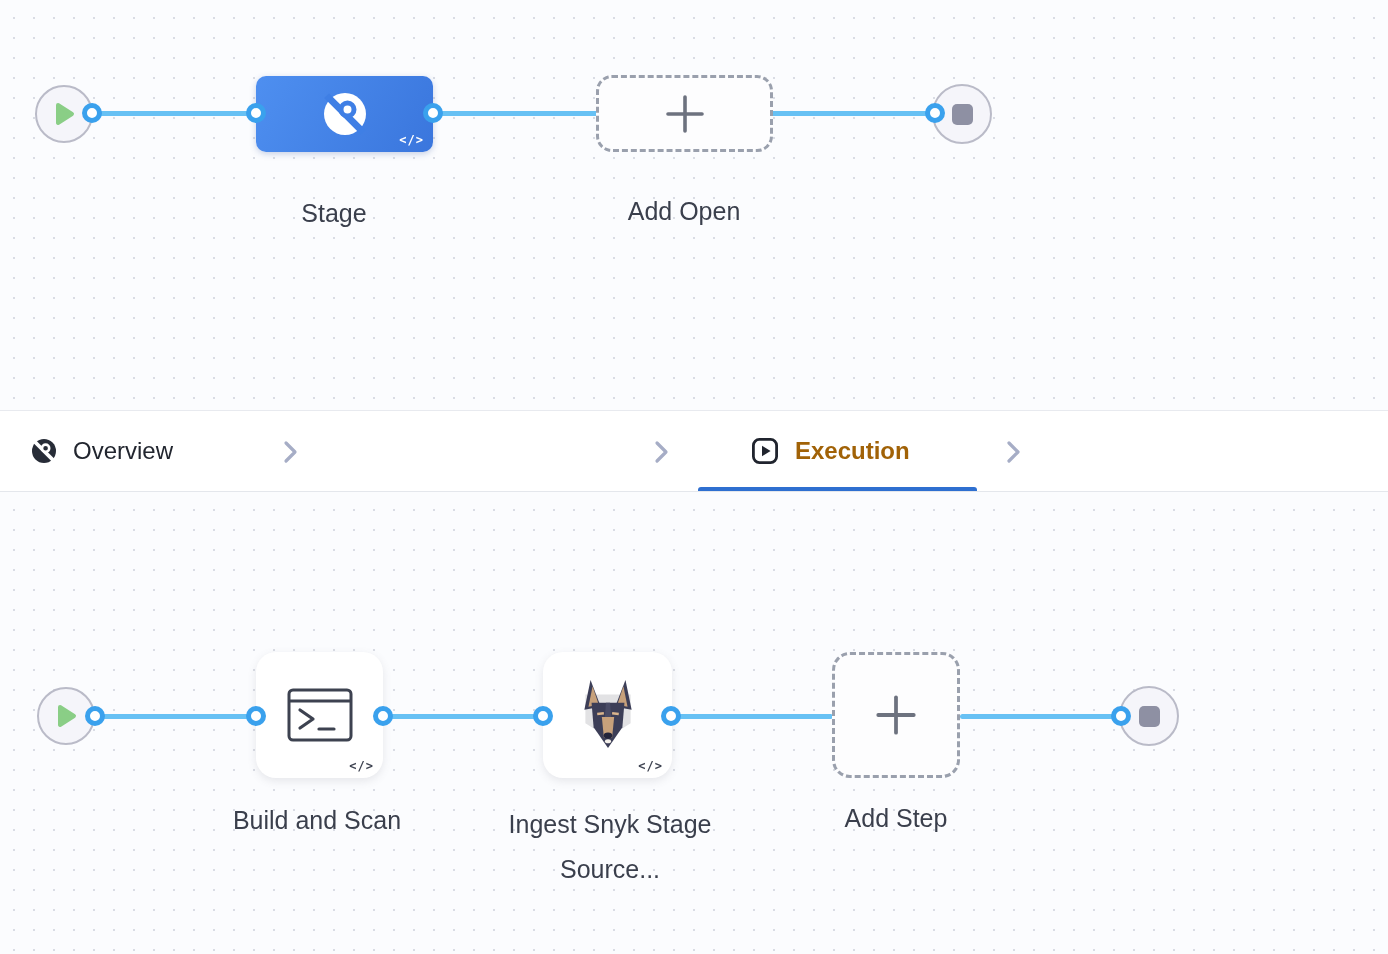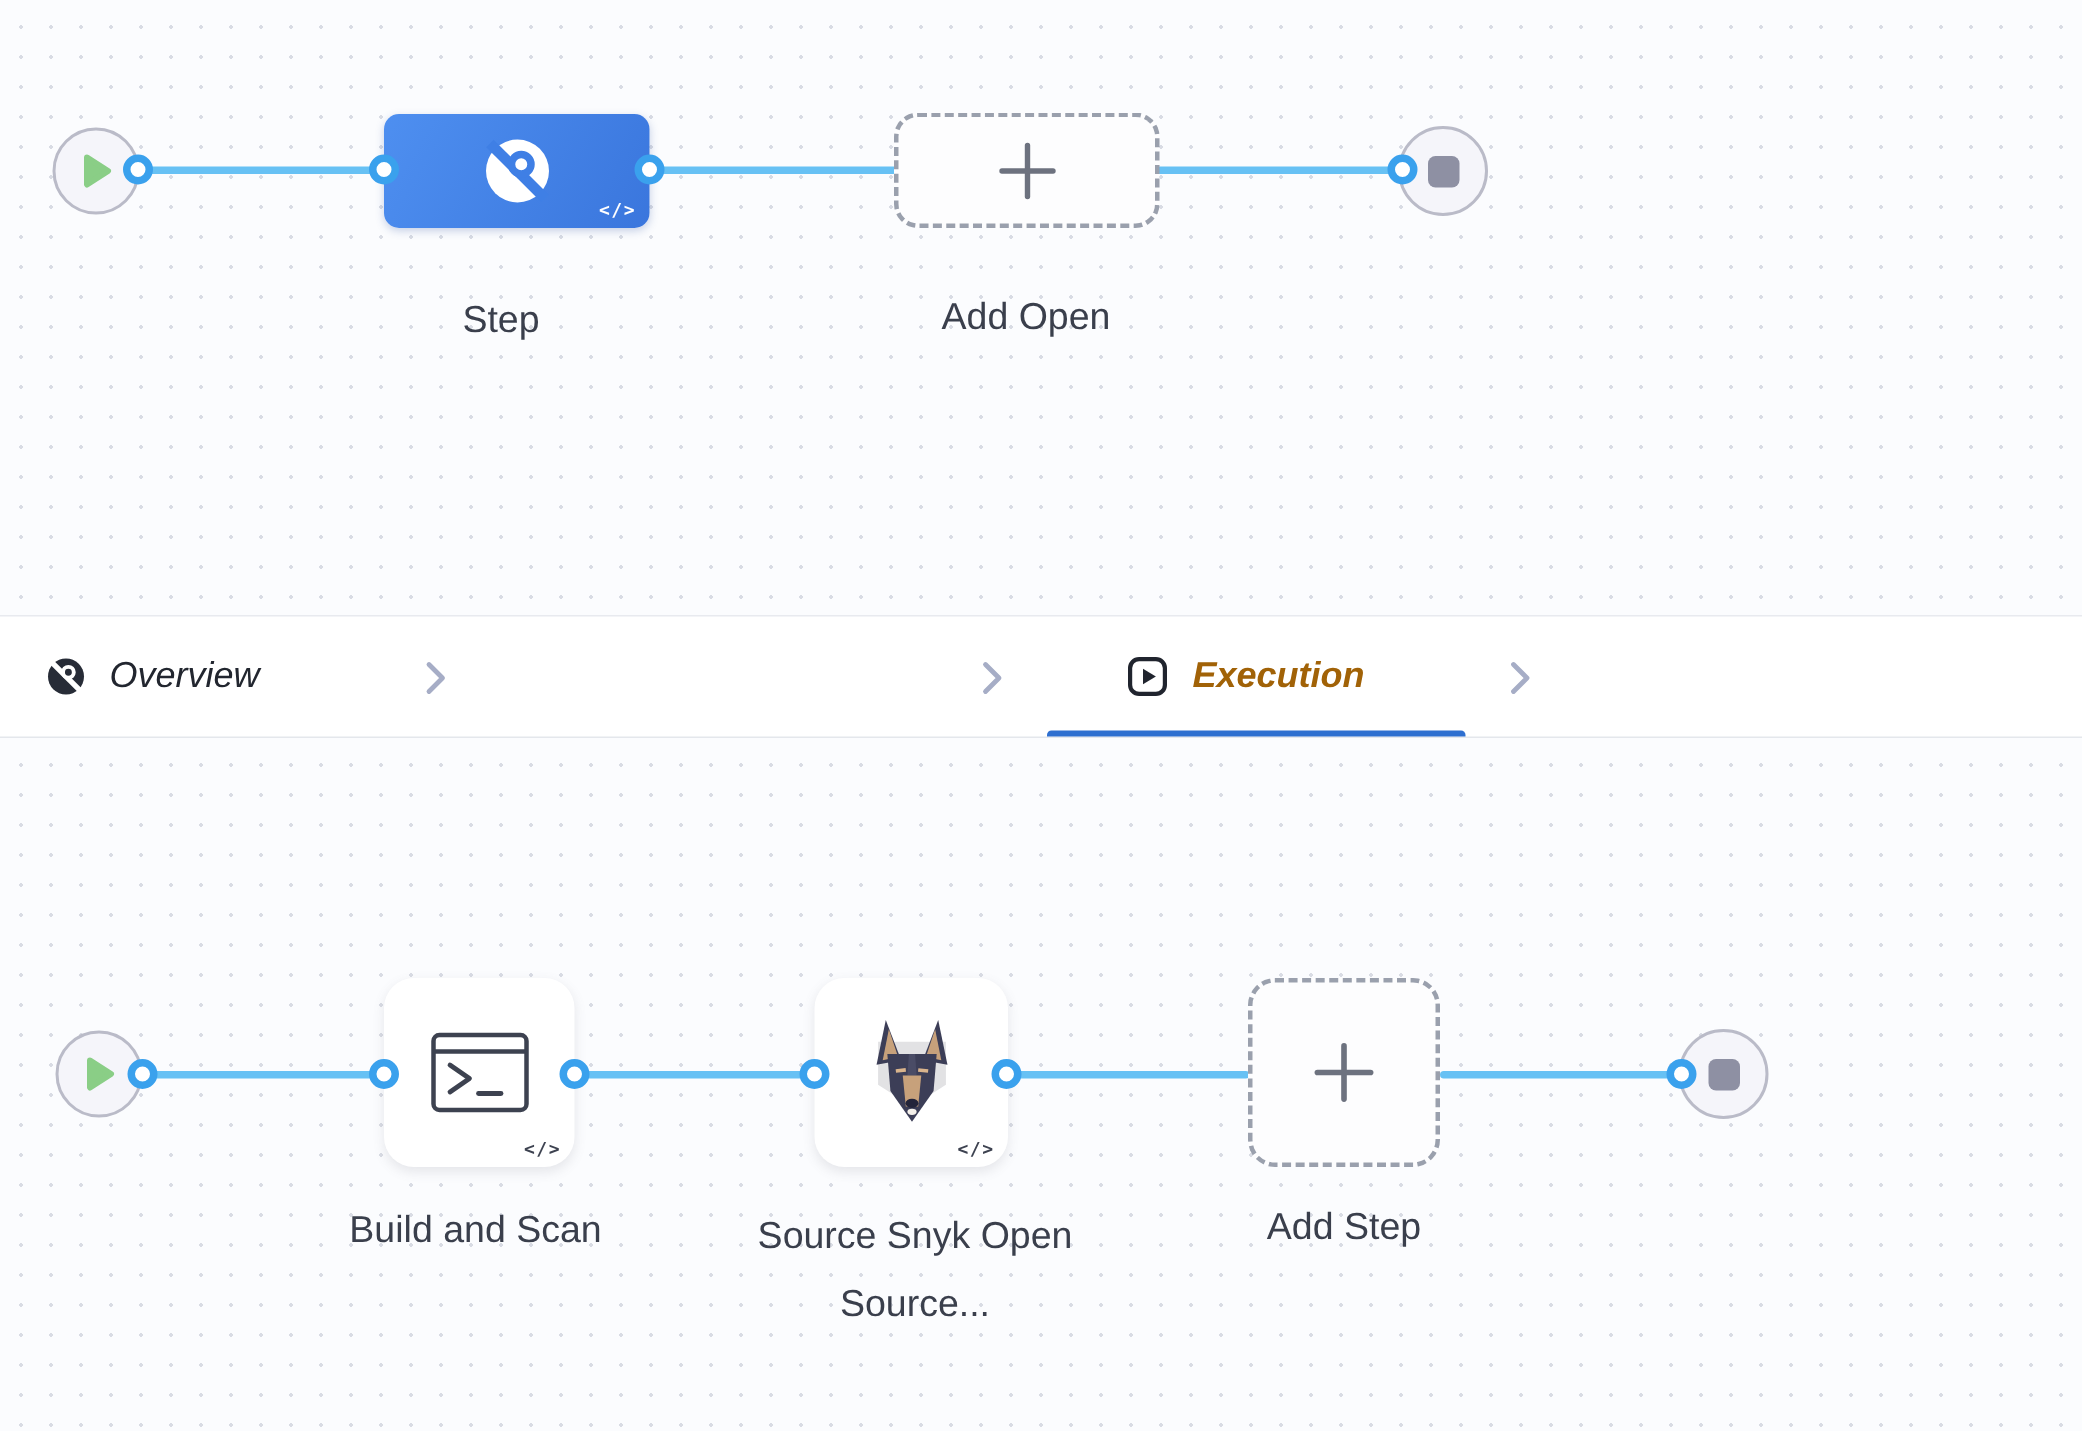--- a/index.html
+++ b/index.html
@@ -77,21 +77,20 @@
     font-size:25px; line-height:30px; color:#3a3f4c; z-index:2;
   }
   #label-snyk { line-height:45px; }
 
   
   #tab-bar {
     position:absolute; top:410px; left:0; width:100%; height:82px;
     background:#fff;
     border-top:1px solid #e8eaef; border-bottom:1px solid #e4e7ec;
     z-index:4;
-    font-style:italic;
   }
   .tab {
     position:absolute; top:0; height:100%;
     display:flex; align-items:center; gap:15px;
     font-size:24px; color:#22262f; cursor:pointer; white-space:nowrap;
   }
   #tab-overview       { left:30px;  }
   #tab-infrastructure { left:364px; }
   #tab-execution      { left:750px; font-weight:700; color:#a16207; }
   #tab-advanced       { left:1104px;}
@@ -136,21 +135,21 @@
 
     <div class="end-node" style="left:932px; top:84px;">
       <div class="stop-square"></div>
     </div>
 
     <div class="connector" style="left:82px;  top:103px;"></div>
     <div class="connector" style="left:246px; top:103px;"></div>
     <div class="connector" style="left:423px; top:103px;"></div>
     <div class="connector" style="left:925px; top:103px;"></div>
 
-    <div class="node-label" style="left:234px; width:200px; top:198px;">Step</div>
+    <div class="node-label" style="left:234px; width:200px; top:198px;">Stage</div>
     <div class="node-label" style="left:584px; width:200px; top:196px;">Add Open</div>
   </div>
 
   <div id="tab-bar">
 
     <div class="tab" id="tab-overview">
       <svg width="28" height="28" viewBox="0 0 28 28">
         <circle cx="14" cy="14" r="12" fill="#272c37"></circle>
         <rect x="12.2" y="-1" width="3.6" height="30" transform="rotate(-45 14 14)" fill="#ffffff"></rect>
         <circle cx="15.6" cy="11.2" r="3.6" fill="#272c37" stroke="#ffffff" stroke-width="2.6"></circle>
@@ -236,17 +235,17 @@
     </div>
 
     <div class="connector" style="left:85px;   top:214px;"></div>
     <div class="connector" style="left:246px;  top:214px;"></div>
     <div class="connector" style="left:373px;  top:214px;"></div>
     <div class="connector" style="left:533px;  top:214px;"></div>
     <div class="connector" style="left:661px;  top:214px;"></div>
     <div class="connector" style="left:1111px; top:214px;"></div>
 
     <div class="node-label" style="left:187px; width:260px; top:313px;">Build and Scan</div>
-    <div class="node-label" id="label-snyk" style="left:495px; width:230px; top:310px;">Source Snyk Open Source...</div>
+    <div class="node-label" id="label-snyk" style="left:495px; width:230px; top:310px;">Ingest Snyk Stage Source...</div>
     <div class="node-label" style="left:796px; width:200px; top:311px;">Add Step</div>
   </div>
 
 </div>
 
 </body></html>

